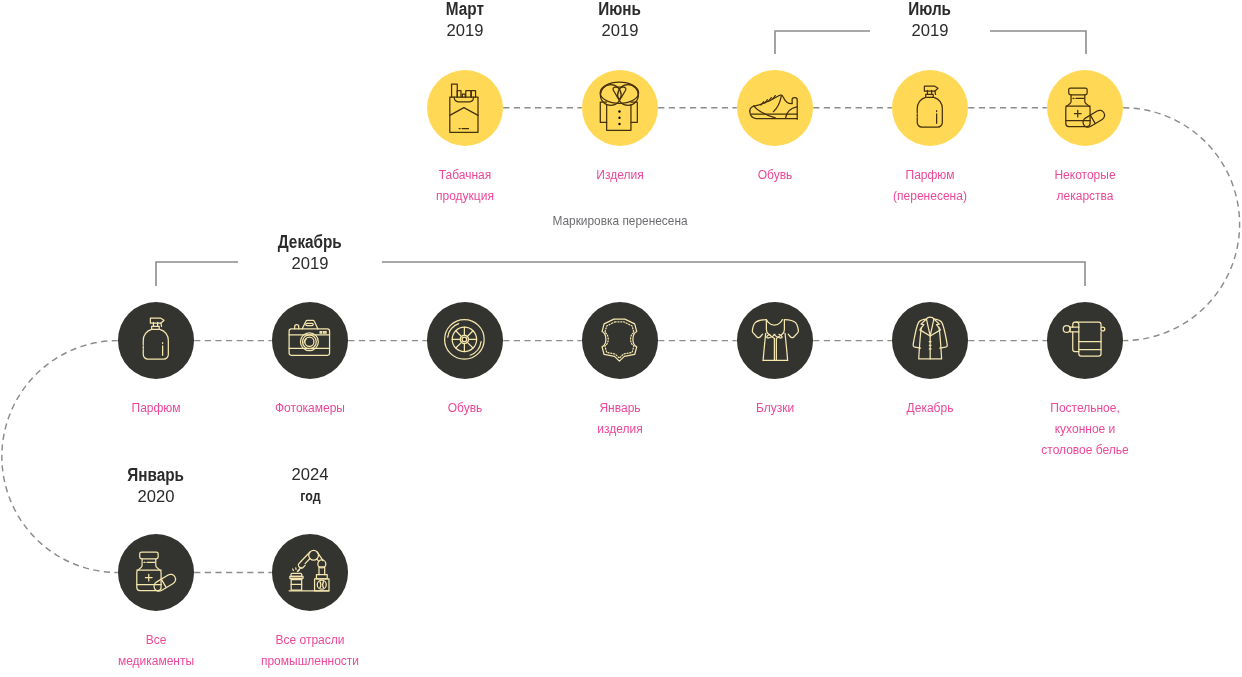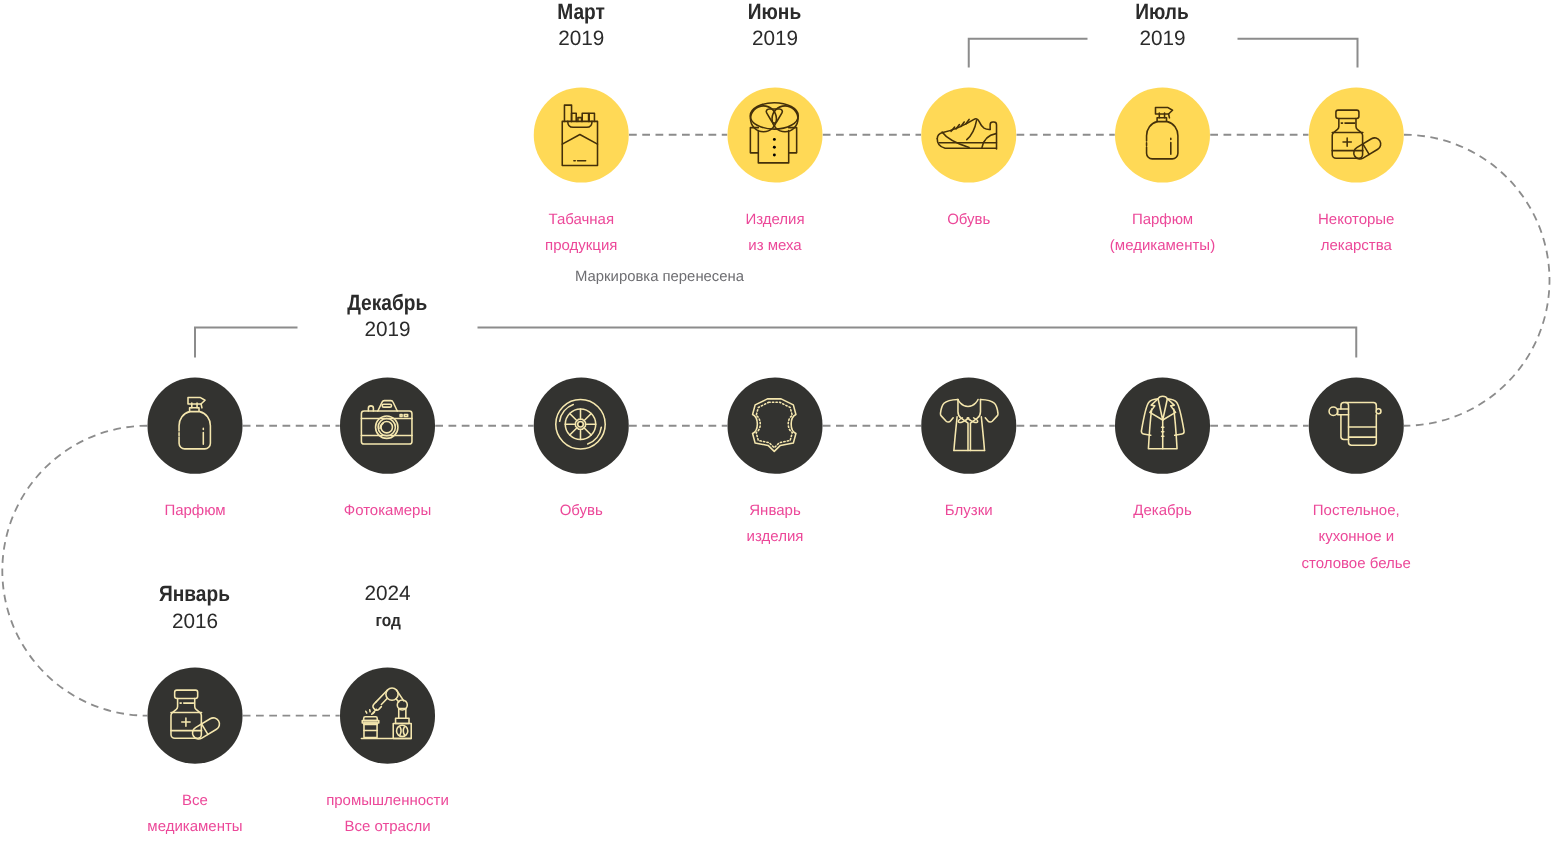--- a/index.html
+++ b/index.html
@@ -24,21 +24,21 @@
   .label{position:absolute;margin-left:-170px;width:340px;text-align:center;color:#ec4899;
          font-size:12px;line-height:20.9px;font-weight:400;}
   .label .ln{display:block;}
   .date{position:absolute;width:240px;text-align:center;color:#2B2B2B;
         font-size:16.6px;line-height:22.2px;}
   .date .inner{display:inline-block;background:#ffffff;padding:0 35px;}
   .date .m{font-weight:700;display:block;font-size:17.6px;transform:scaleX(0.87);}
   .date .y{font-weight:400;display:block;}
   .date.alt .m{font-weight:400;font-size:16.6px;transform:none;}
   .date.alt .y{font-weight:700;font-size:13.8px;transform:scaleX(0.9);display:block;}
-  .note{position:absolute;width:320px;color:#6E6E72;
+  .note{position:absolute;width:320px;text-align:center;color:#6E6E72;
         font-size:11.9px;line-height:13.7px;}
   .note .ln{display:block;}
 </style>
 </head>
 <body>
 
 <div id="stage">
 <svg class="connectors" viewBox="0 0 1242 677">
 <line class="dash" x1="503.2" y1="107.8" x2="581.8" y2="107.8"></line>
 <line class="dash" x1="658.2" y1="107.8" x2="736.8" y2="107.8"></line>
@@ -207,42 +207,41 @@
 </div>
 </div>
 <div class="node" style="left:620px;top:107.8px">
 <div class="disc yellow">
 <svg class="ic" width="76.4" height="76.4" viewBox="0.8 0.8 76.4 76.4">
           <use href="#ic-fur-coat-icon"></use>
         </svg>
 </div>
 <div class="label" style="top:57.4px">
 <span class="ln">Изделия</span>
-<span class="ln">из меха</span>
 </div>
 </div>
 <div class="node" style="left:775px;top:107.8px">
 <div class="disc yellow">
 <svg class="ic" width="76.4" height="76.4" viewBox="0.8 0.8 76.4 76.4">
           <use href="#ic-sneaker-icon"></use>
         </svg>
 </div>
 <div class="label" style="top:57.4px">
 <span class="ln">Обувь</span>
 </div>
 </div>
 <div class="node" style="left:930px;top:107.8px">
 <div class="disc yellow">
 <svg class="ic" width="76.4" height="76.4" viewBox="0.8 0.8 76.4 76.4">
           <use href="#ic-perfume-bottle-icon"></use>
         </svg>
 </div>
 <div class="label" style="top:57.4px">
 <span class="ln">Парфюм</span>
-<span class="ln">(медикаменты)</span>
+<span class="ln">(перенесена)</span>
 </div>
 </div>
 <div class="node" style="left:1085px;top:107.8px">
 <div class="disc yellow">
 <svg class="ic" width="76.4" height="76.4" viewBox="0.8 0.8 76.4 76.4">
           <use href="#ic-medicine-bottle-icon"></use>
         </svg>
 </div>
 <div class="label" style="top:57.4px">
 <span class="ln">Некоторые</span>
@@ -333,22 +332,22 @@
 <span class="ln">медикаменты</span>
 </div>
 </div>
 <div class="node" style="left:310px;top:572.5px">
 <div class="disc dark">
 <svg class="ic" width="76.4" height="76.4" viewBox="0.8 0.8 76.4 76.4">
           <use href="#ic-robot-arm-icon"></use>
         </svg>
 </div>
 <div class="label" style="top:57.4px">
+<span class="ln">Все отрасли</span>
 <span class="ln">промышленности</span>
-<span class="ln">Все отрасли</span>
 </div>
 </div>
 <div class="date" style="left:345px;top:-2.5px">
 <span class="inner">
 <span class="m">Март</span>
 <span class="y">2019</span>
 </span>
 </div>
 <div class="date" style="left:500px;top:-2.5px">
 <span class="inner">
@@ -364,21 +363,21 @@
 </div>
 <div class="date" style="left:190px;top:230.5px">
 <span class="inner">
 <span class="m">Декабрь</span>
 <span class="y">2019</span>
 </span>
 </div>
 <div class="date" style="left:36px;top:463.5px">
 <span class="inner">
 <span class="m">Январь</span>
-<span class="y">2016</span>
+<span class="y">2020</span>
 </span>
 </div>
 <div class="date alt" style="left:190px;top:463.5px">
 <span class="inner">
 <span class="m">2024</span>
 <span class="y">год</span>
 </span>
 </div>
 <div class="note" style="left:460px;top:215px">
 <span class="ln">Маркировка перенесена</span>

